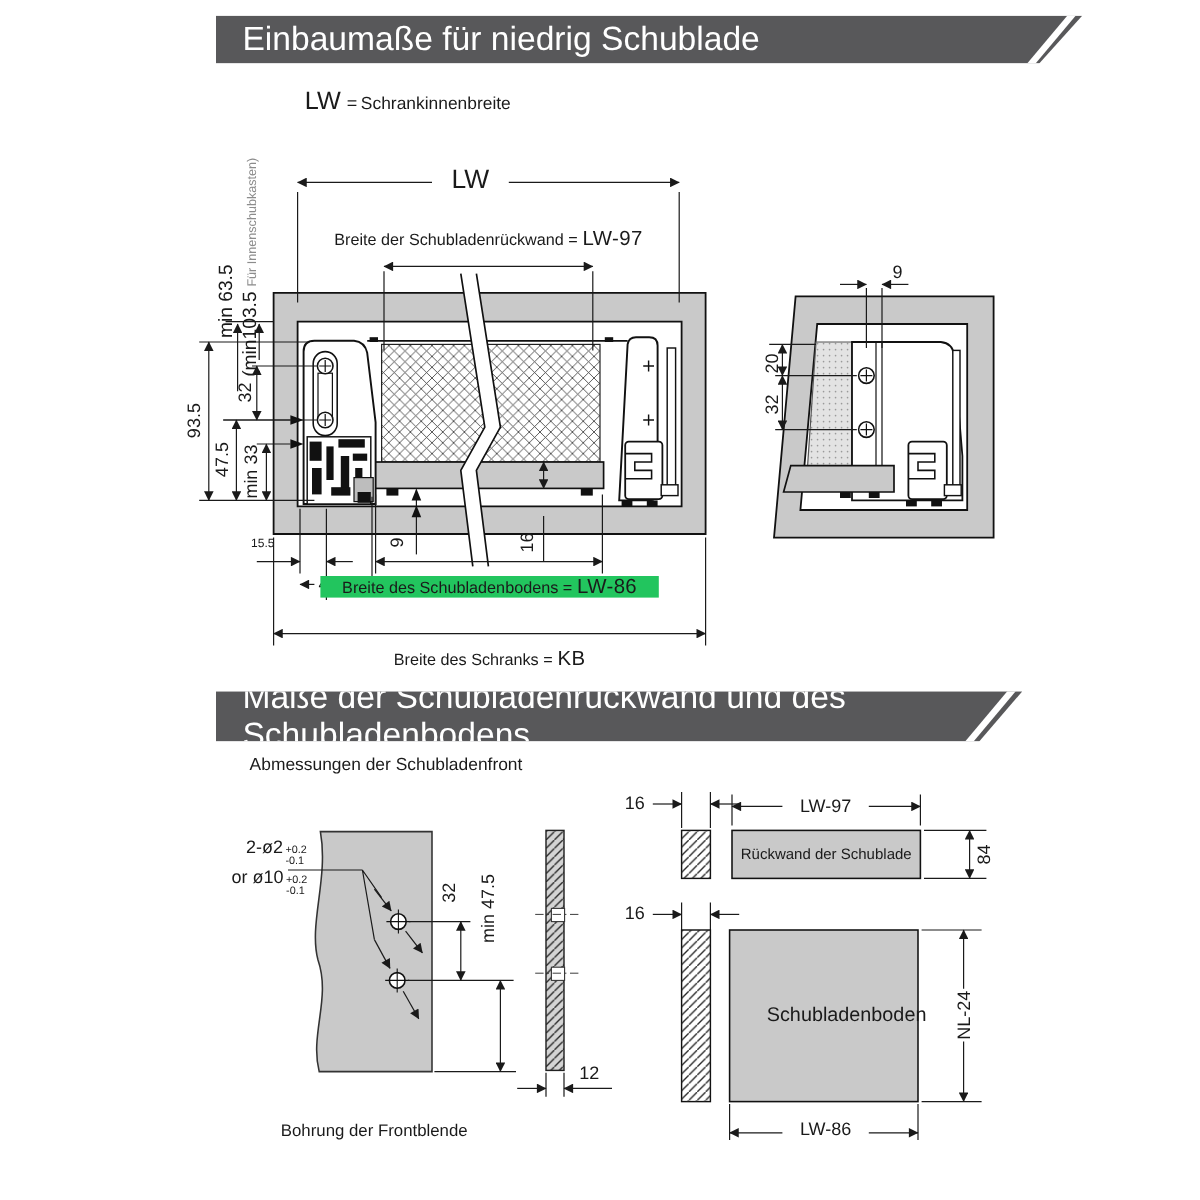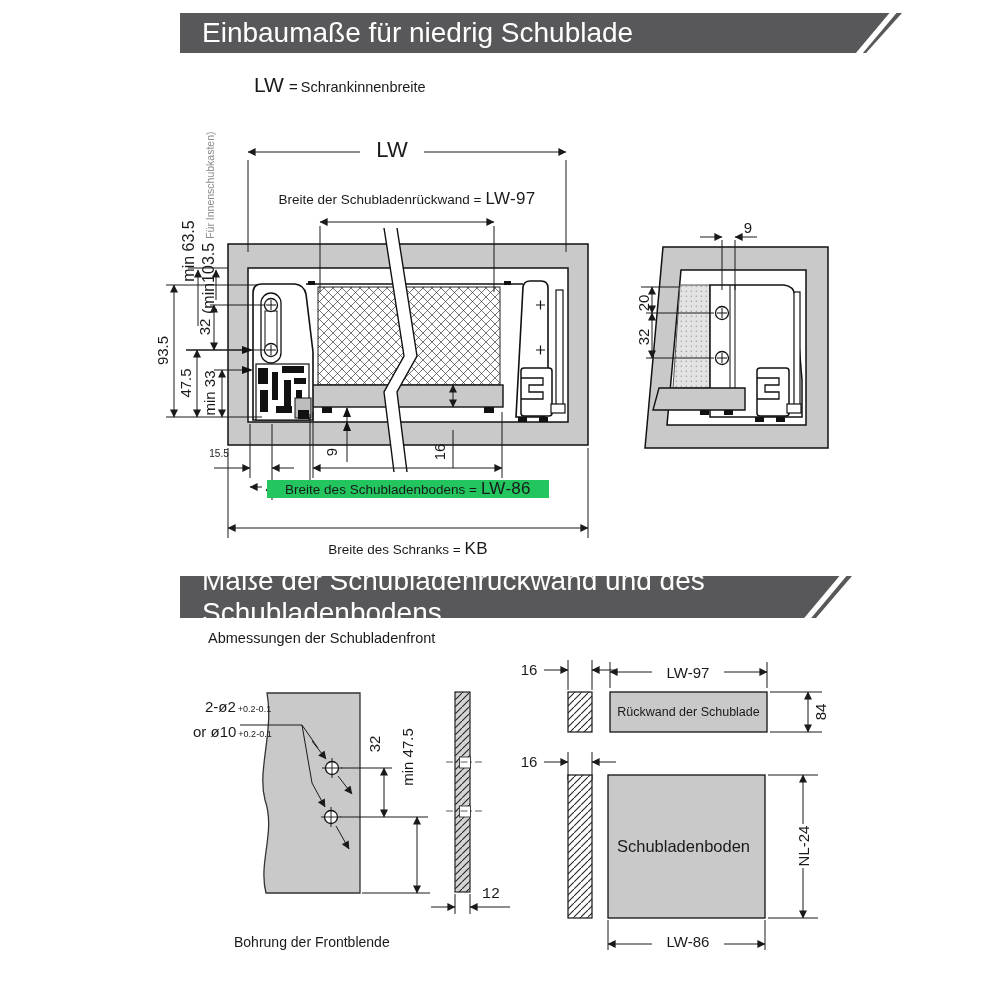--- a/index.html
+++ b/index.html
@@ -10,21 +10,21 @@
        white-space:nowrap;color:#1a1a1a;line-height:1;}
   .rot{transform:rotate(-90deg);}
   .hdr{position:absolute;z-index:3;background:#58585a;color:#ffffff;font-size:28px;
        display:flex;align-items:center;padding-left:22px;box-sizing:border-box;
        clip-path:polygon(0 0,100% 0,calc(100% - 36px) 100%,0 100%);}
   .hdr .stripe{position:absolute;top:-6px;right:24px;width:7px;height:56px;
        background:#ffffff;transform:skewX(-40deg);}
   .fw{font-size:13.5px;}
   .fv{font-size:17px;letter-spacing:.3px;margin-left:4px;}
   .formula{display:flex;align-items:baseline;justify-content:center;}
-  .tol{display:inline-flex;font-size:9px;line-height:9px;
+  .tol{display:inline-flex;flex-direction:column;font-size:9px;line-height:9px;
        margin-left:2px;text-align:left;}
   .big{font-size:21px;}
   .eq{font-size:15px;margin:0 3px 0 5px;}
   .def{font-size:14.5px;}
   .small-gray{font-size:10.5px;color:#8c8c8c;margin-left:4px;}
   .note-main{font-size:16px;}
 </style>
 </head>
 <body>
 
@@ -304,23 +304,23 @@
 </div>
 <div class="lbl" style="left:193px;top:724px;height:20px;font-size:15px;align-items:baseline;">
   <span>or ø10</span>
   <span class="tol">
     <span>+0.2</span>
     <span>-0.1</span>
   </span>
 </div>
 <div class="lbl rot" style="left:359px;top:736px;width:30px;height:16px;font-size:15px;">32</div>
 <div class="lbl rot" style="left:372px;top:749px;width:70px;height:16px;font-size:15px;">min 47.5</div>
-<div class="lbl" style="left:477px;top:886px;width:28px;height:16px;font-size:15px;font-family:Liberation Mono, monospace;">12</div>
+<div class="lbl" style="left:477px;top:886px;width:28px;height:16px;font-size:15px;">12</div>
 <div class="lbl" style="left:234px;top:933px;height:18px;font-size:14px;">Bohrung der Frontblende</div>
 
 <div class="lbl" style="left:515px;top:661px;width:28px;height:16px;font-size:15px;">16</div>
 <div class="lbl" style="left:658px;top:664px;width:60px;height:16px;font-size:15px;">LW-97</div>
 <div class="lbl" style="left:610px;top:692px;width:157px;height:40px;font-size:12.5px;">Rückwand der Schublade</div>
 <div class="lbl rot" style="left:805px;top:704px;width:30px;height:16px;font-size:15px;">84</div>
 <div class="lbl" style="left:515px;top:753px;width:28px;height:16px;font-size:15px;">16</div>
-<div class="lbl" style="left:605px;top:775px;width:157px;height:143px;font-size:16.5px;">Schubladenboden</div>
+<div class="lbl" style="left:627px;top:775px;width:157px;height:143px;font-size:16.5px;">Schubladenboden</div>
 <div class="lbl rot" style="left:773px;top:838px;width:60px;height:16px;font-size:15px;">NL-24</div>
 <div class="lbl" style="left:658px;top:933px;width:60px;height:16px;font-size:15px;">LW-86</div>
 
 </body></html>

